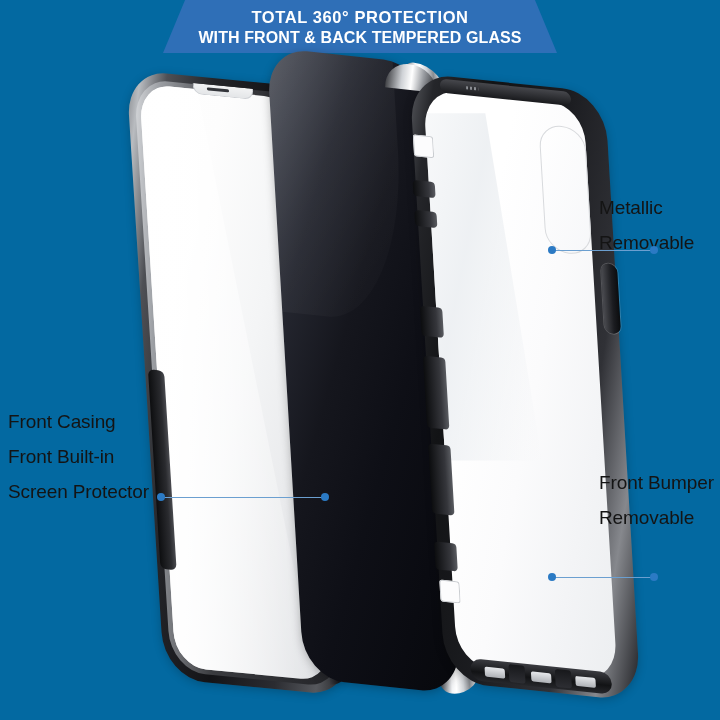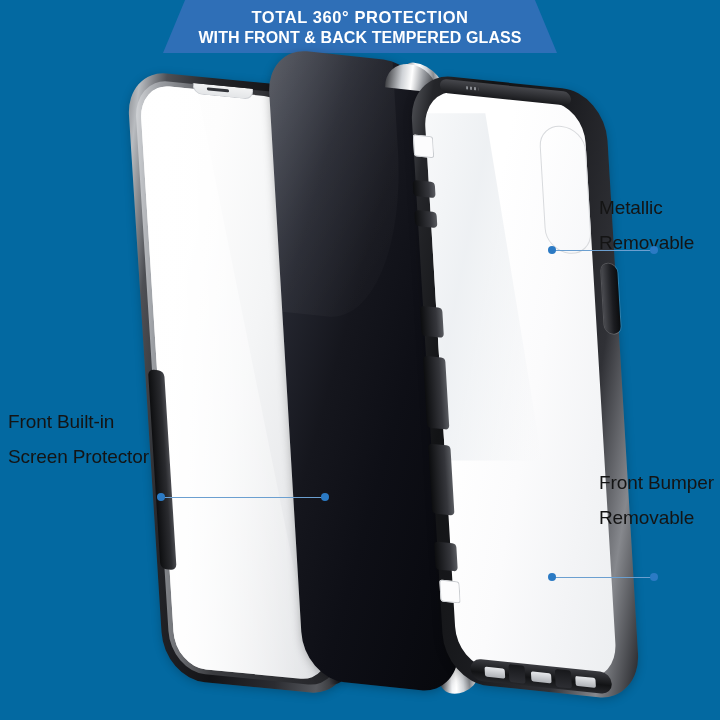--- a/index.html
+++ b/index.html
@@ -477,20 +477,21 @@
     <div class="sidebtn"></div>
     <div class="bottomrail"></div>
     <div class="metalchip m1"></div>
     <div class="metalchip m2"></div>
     <div class="metalchip m3"></div>
     <div class="notchblk n1"></div>
     <div class="notchblk n2"></div>
   </div>
 
   <div class="callout" id="callout-front">
+    <span class="cl">Front Casing</span>
     <span class="cl">Front Built-in</span>
     <span class="cl">Screen Protector</span>
   </div>
 
   <div class="callout" id="callout-removable">
     <span class="cl">Metallic</span>
     <span class="cl">Removable</span>
   </div>
 
   <div class="callout" id="callout-bumper">

